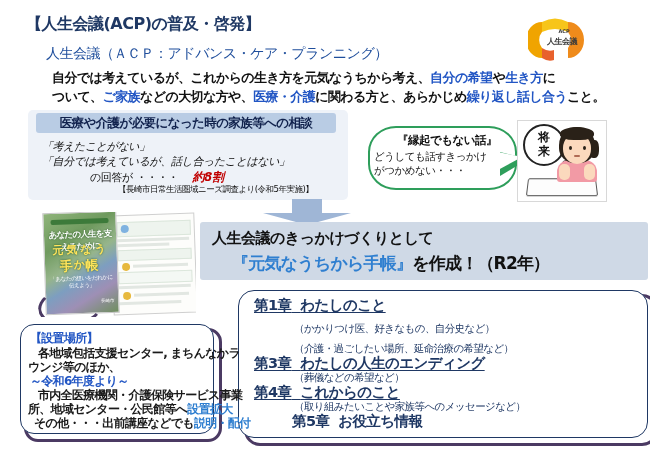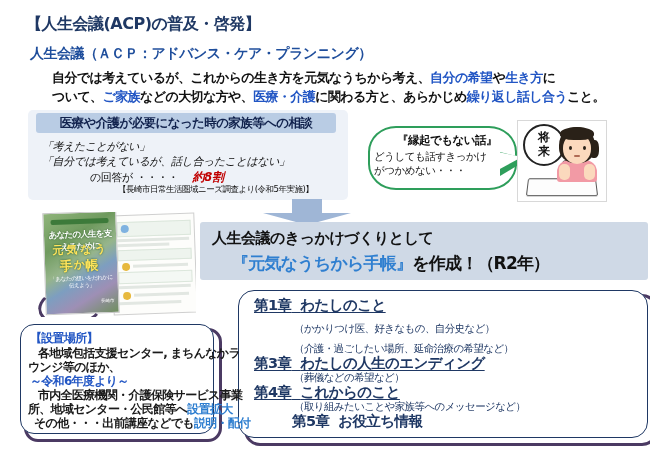--- a/index.html
+++ b/index.html
@@ -12,22 +12,22 @@
   }
   .page{position:absolute;inset:0;}
 
   
   .title{
     position:absolute;left:26px;top:14px;
     font-size:16px;font-weight:bold;color:#1f3864;
     letter-spacing:-0.5px;white-space:nowrap;
   }
   .subtitle{
-    position:absolute;left:30px;top:45px;
-    font-size:14px;font-weight:bold;color:#1f4e9c;
+    position:absolute;left:46px;top:45px;
+    font-size:14px;font-weight:normal;color:#1f4e9c;
     letter-spacing:-0.5px;white-space:nowrap;text-align:center;
   }
   .lead{
     position:absolute;left:52px;top:68px;width:590px;
     font-size:13px;font-weight:bold;color:#111111;
     line-height:19px;letter-spacing:-0.6px;
   }
   .lead .hl{color:#2256c4;}
 
   
@@ -239,20 +239,30 @@
 <div class="page">
 
   <div class="title">【人生会議(ACP)の普及・啓発】</div>
   <div class="subtitle">人生会議（ＡＣＰ：アドバンス・ケア・プランニング）</div>
 
   <div class="lead">
     <span>自分では考えているが、これからの生き方を元気なうちから考え、</span><span class="hl">自分の希望</span><span>や</span><span class="hl">生き方</span><span>に</span><br>
     <span>ついて、</span><span class="hl">ご家族</span><span>などの大切な方や、</span><span class="hl">医療・介護</span><span>に関わる方と、あらかじめ</span><span class="hl">繰り返し話し合う</span><span>こと。</span>
   </div>
 
+  <div class="logo">
+    <svg width="58" height="56" viewBox="0 0 58 56">
+      <path d="M14 10 A16 18 0 0 0 14 46 L14 36 A9 11 0 0 1 14 20 Z" fill="#f0a400"></path>
+      <path d="M40 10 A16 18 0 0 1 40 46 L40 36 A9 11 0 0 0 40 20 Z" fill="#ef8b1b"></path>
+      <path d="M14 10 Q27 3 40 10 L40 20 Q27 14 14 20 Z" fill="#f7c51a"></path>
+      <path d="M14 36 L14 46 Q20 50 26 48 L26 38 Q20 40 14 36 Z" fill="#e8612d"></path>
+    </svg>
+    <div class="lbl1">ACP</div>
+    <div class="lbl2">人生会議</div>
+  </div>
 
   <div class="survey-box"></div>
   <div class="survey-head">医療や介護が必要になった時の家族等への相談</div>
   <div class="q1">「考えたことがない」</div>
   <div class="q2">「自分では考えているが、話し合ったことはない」</div>
   <div class="ans">
     <span>の回答が ・・・・</span><span class="ans-num">約8割</span>
   </div>
   <div class="cite">【長崎市日常生活圏域ニーズ調査より(令和5年実施)】</div>
 

